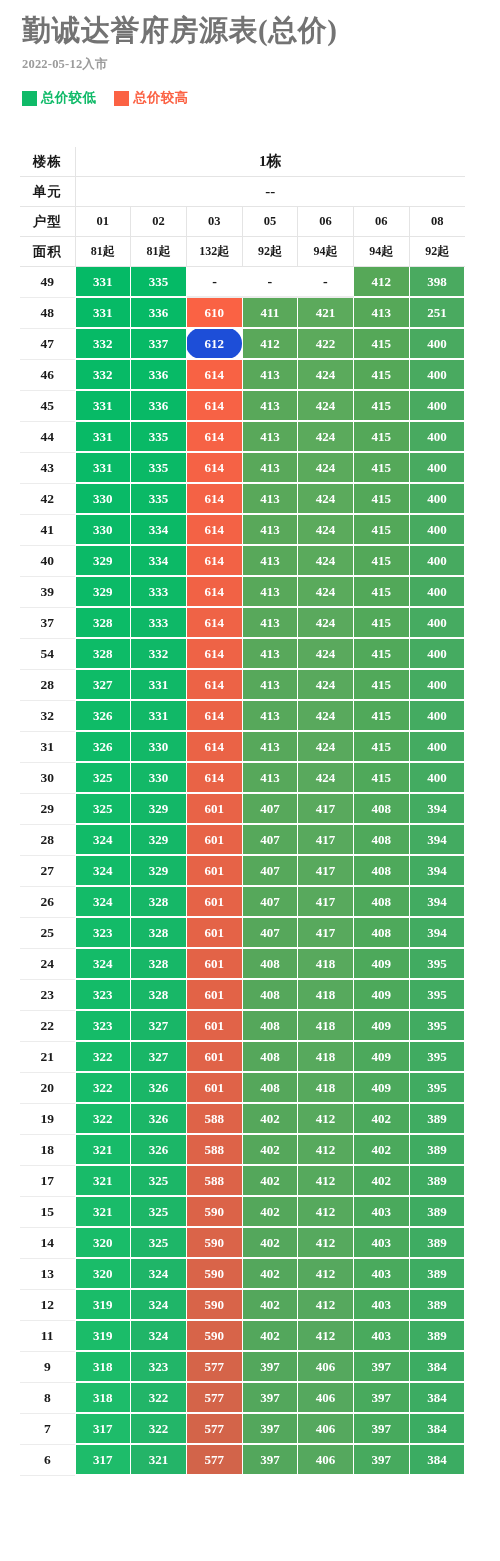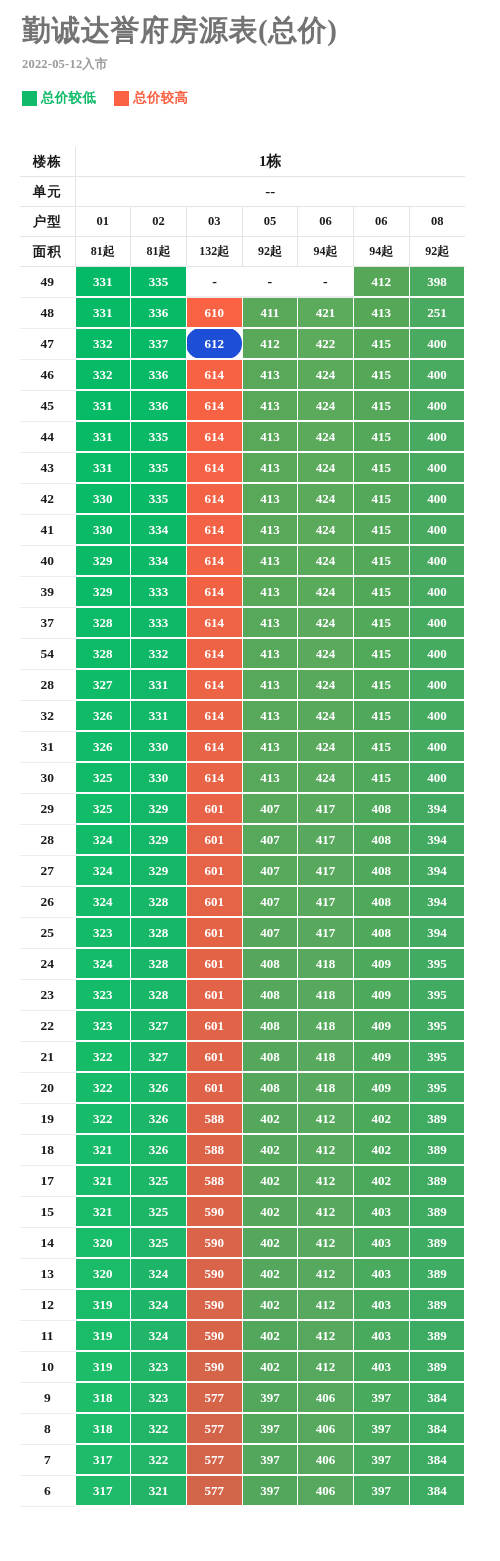--- a/index.html
+++ b/index.html
@@ -549,30 +549,20 @@
             <td class="floor-cell">11</td>
             <td class="price-cell" style="background: rgb(27, 188, 105);">319</td>
             <td class="price-cell" style="background: rgb(32, 181, 104);">324</td>
             <td class="price-cell" style="background: rgb(215, 100, 73);">590</td>
             <td class="price-cell" style="background: rgb(83, 167, 92);">402</td>
             <td class="price-cell" style="background: rgb(85, 168, 94);">412</td>
             <td class="price-cell" style="background: rgb(73, 170, 93);">403</td>
             <td class="price-cell" style="background: rgb(61, 172, 98);">389</td>
           </tr>
           <tr>
-            <td class="floor-cell">10</td>
-            <td class="price-cell" style="background: rgb(28, 188, 105);">319</td>
-            <td class="price-cell" style="background: rgb(33, 181, 104);">323</td>
-            <td class="price-cell" style="background: rgb(214, 100, 73);">590</td>
-            <td class="price-cell" style="background: rgb(83, 167, 92);">402</td>
-            <td class="price-cell" style="background: rgb(85, 168, 94);">412</td>
-            <td class="price-cell" style="background: rgb(73, 170, 93);">403</td>
-            <td class="price-cell" style="background: rgb(61, 172, 98);">389</td>
-          </tr>
-          <tr>
             <td class="floor-cell">9</td>
             <td class="price-cell" style="background: rgb(28, 188, 105);">318</td>
             <td class="price-cell" style="background: rgb(34, 181, 104);">323</td>
             <td class="price-cell" style="background: rgb(213, 100, 73);">577</td>
             <td class="price-cell" style="background: rgb(83, 167, 92);">397</td>
             <td class="price-cell" style="background: rgb(85, 168, 94);">406</td>
             <td class="price-cell" style="background: rgb(72, 170, 93);">397</td>
             <td class="price-cell" style="background: rgb(60, 172, 98);">384</td>
           </tr>
           <tr>

